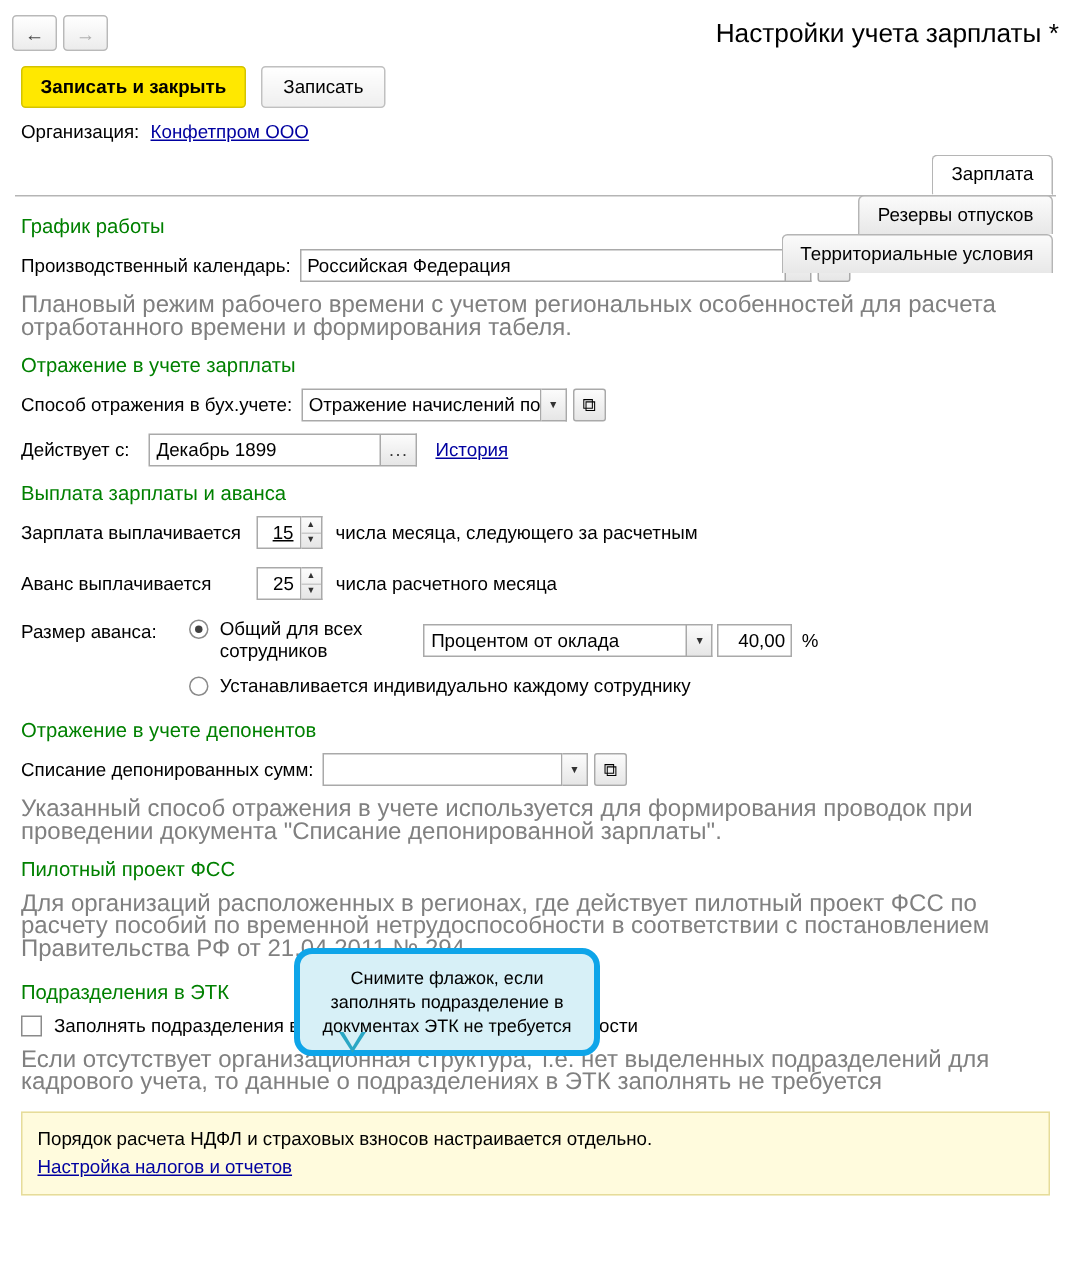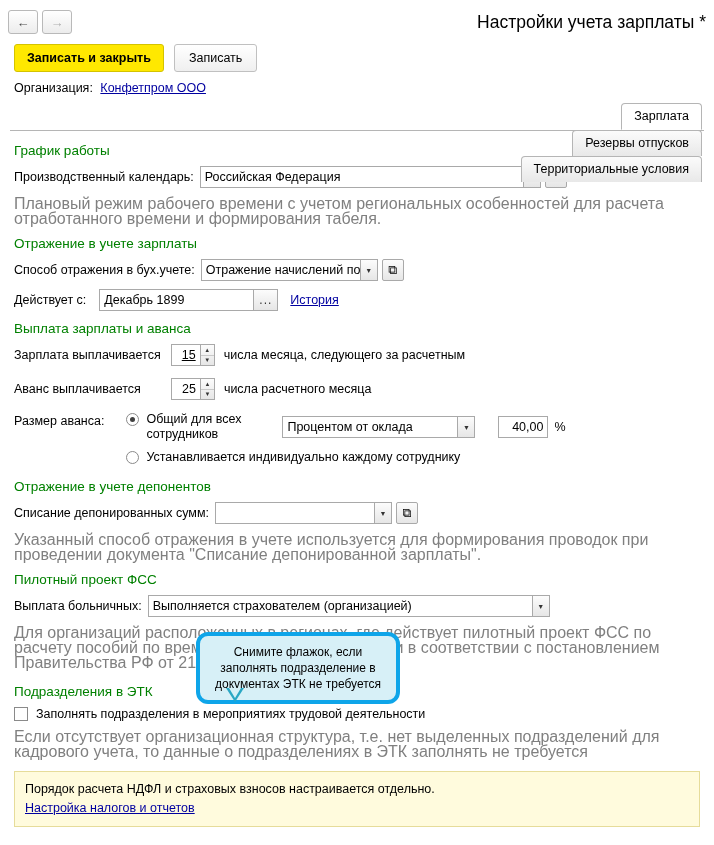--- a/index.html
+++ b/index.html
@@ -266,21 +266,21 @@
     <span class="lbl" style="margin-top:2px;">Размер аванса:</span>
     <div style="margin-left:22px;">
       <div class="radio-row">
         <div class="radio checked"></div>
         <div style="display:flex; align-items:center;">
           <span class="radio-label" style="width:132px; display:inline-block;">Общий для всех сотрудников</span>
           <div style="display:flex; margin-left:4px;">
             <div class="input" style="width:176px;">Процентом от оклада</div>
             <div class="dropbtn">▼</div>
           </div>
-          <div class="input" style="width:50px; justify-content:flex-end; margin-left:23px;">40,00</div>
+          <div class="input" style="width:50px; justify-content:flex-end; margin-left:3px;">40,00</div>
           <span class="lbl" style="margin-left:6px;">%</span>
         </div>
       </div>
       <div class="radio-row" style="margin-top:8px;">
         <div class="radio"></div>
         <span class="radio-label">Устанавливается индивидуально каждому сотруднику</span>
       </div>
     </div>
   </div>
 
@@ -289,27 +289,20 @@
     <span class="lbl">Списание депонированных сумм:</span>
     <div style="display:flex; margin-left:6px;">
       <div class="input" style="width:160px;"></div>
       <div class="dropbtn">▼</div>
     </div>
     <div class="iconbtn">⧉</div>
   </div>
   <div class="hint">Указанный способ отражения в учете используется для формирования проводок при проведении документа "Списание депонированной зарплаты".</div>
 
   <div class="section-title">Пилотный проект ФСС</div>
-  <div class="row">
-    <span class="lbl">Выплата больничных:</span>
-    <div style="display:flex; margin-left:6px;">
-      <div class="input" style="width:385px;">Выполняется страхователем (организацией)</div>
-      <div class="dropbtn">▼</div>
-    </div>
-  </div>
   <div class="hint" style="width:655px;">Для организаций расположенных в регионах, где действует пилотный проект ФСС по расчету пособий по временной нетрудоспособности в соответствии с постановлением Правительства РФ от 21.04.2011 № 294</div>
 
   <div class="section-title" style="margin-top:14px;">Подразделения в ЭТК</div>
   <div class="row">
     <div class="cb"></div>
     <span class="lbl">Заполнять подразделения в мероприятиях трудовой деятельности</span>
   </div>
   <div class="hint">Если отсутствует организационная структура, т.е. нет выделенных подразделений для кадрового учета, то данные о подразделениях в ЭТК заполнять не требуется</div>
 
   <div class="notebox">

